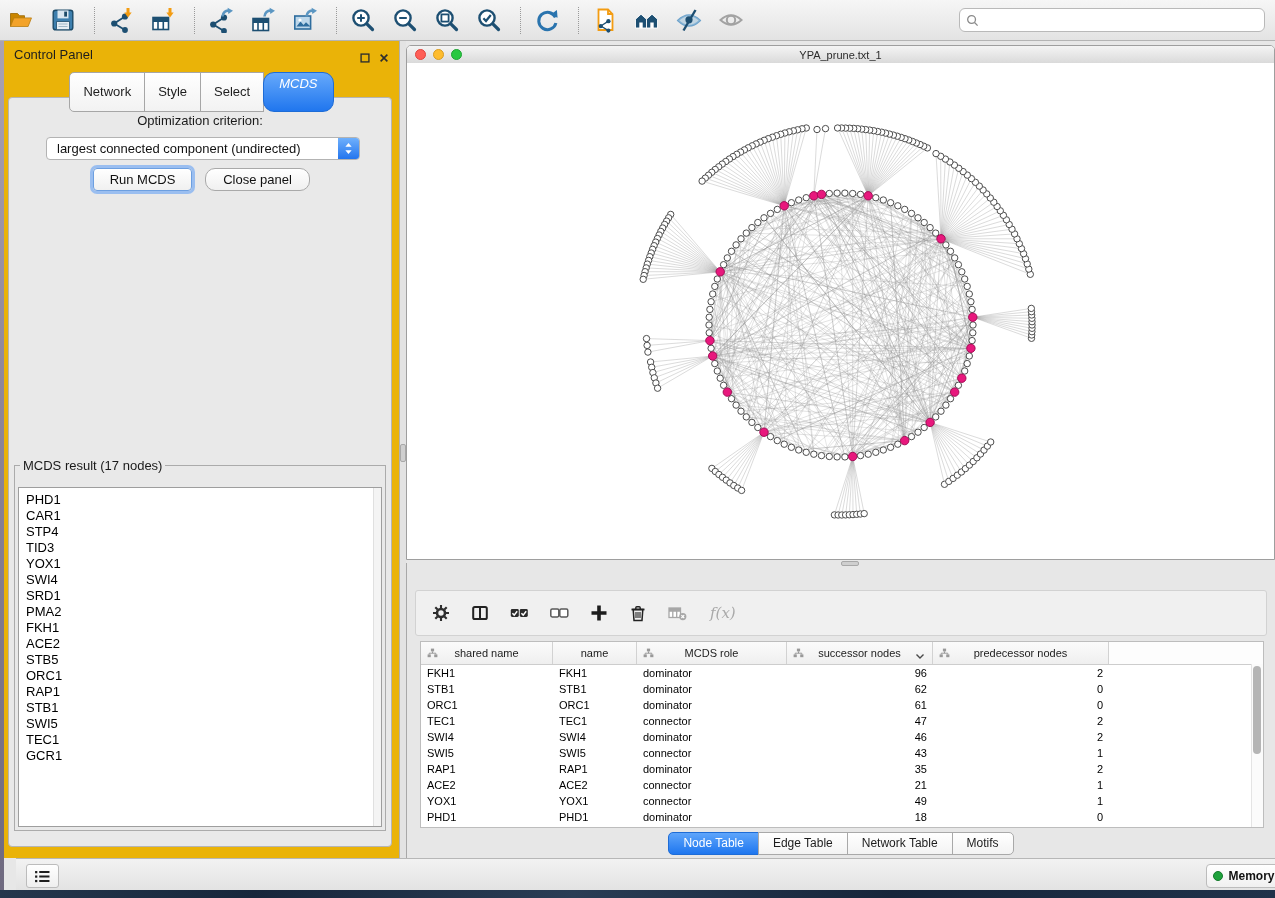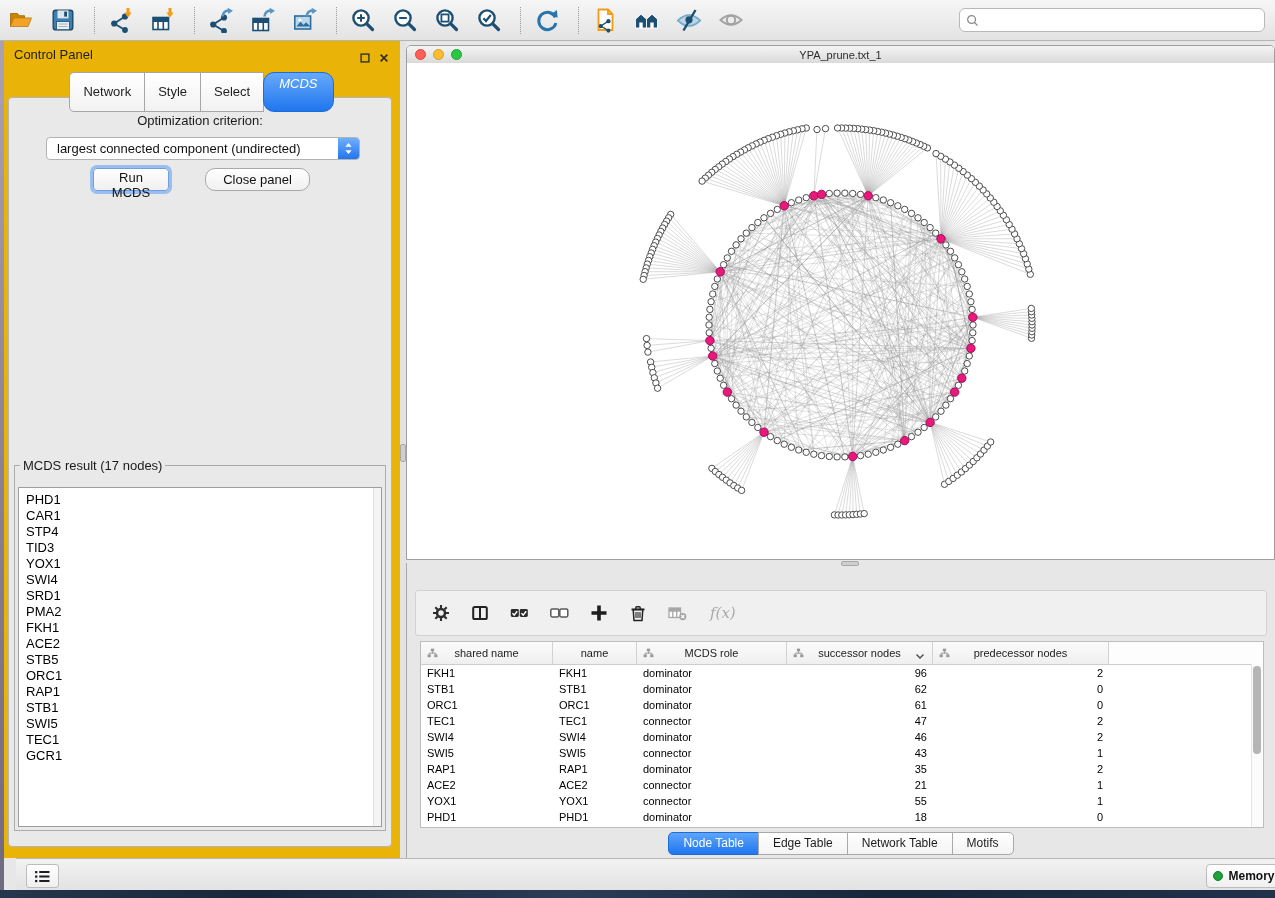--- a/index.html
+++ b/index.html
@@ -36,21 +36,21 @@
   #cp-box{position:absolute;left:4px;top:56px;width:384px;height:750px;
     border:1px solid #b5b5b5;border-radius:4px;background:#e9e9e9;box-sizing:border-box;}
   #opt-label{position:absolute;left:0;right:0;top:15px;text-align:center;font-size:13px;color:#1a1a1a;}
   #criterion-select{position:absolute;left:37px;top:39px;width:314px;height:23px;background:#fff;
     border:1px solid #b3b3b3;border-radius:4px;display:flex;align-items:center;box-sizing:border-box;}
   #criterion-select .sel-text{flex:1;font-size:13px;color:#111;padding-left:10px;white-space:nowrap;overflow:hidden;}
   #criterion-select .stepper{width:21px;height:21px;border-radius:0 3px 3px 0;
     background:linear-gradient(#6fb0fc,#2375ee);display:flex;align-items:center;justify-content:center;}
   .cp-btn{position:absolute;top:70px;height:23px;background:linear-gradient(#ffffff,#f0f0f0);
     border:1px solid #a9a9a9;border-radius:4px;font:13px "Liberation Sans",sans-serif;color:#111;cursor:default;}
-  #run-btn{left:84px;width:76px;box-shadow:0 0 0 3px rgba(90,155,245,.55);border-color:#6d9fe0;}
+  #run-btn{left:84px;width:99px;box-shadow:0 0 0 3px rgba(90,155,245,.55);border-color:#6d9fe0;}
   #closepanel-btn{left:196px;width:105px;border-radius:10px;}
   #mcds-box{position:absolute;left:5px;top:360px;width:372px;height:373px;
     border:1px solid #ababab;background:#e9e9e9;margin:0;padding:0;box-sizing:border-box;}
   #mcds-box legend{font-size:13px;color:#1a1a1a;margin-left:5px;padding:0 3px;}
   #mcds-list{position:absolute;left:3px;right:3px;top:14px;bottom:3px;background:#fff;
     border:1px solid #9e9e9e;overflow:hidden;padding:4px 0 0 7px;box-sizing:border-box;}
   .mcds-item{font-size:13px;line-height:16px;color:#000;}
   #mcds-track{position:absolute;right:4px;top:15px;bottom:4px;width:7px;background:#f4f4f4;border-left:1px solid #e0e0e0;}
   
   #v-split{position:absolute;left:400px;top:41px;width:6px;height:817px;background:#e3e3e3;}
@@ -1367,21 +1367,21 @@
             <div class="td l" style="width:132px;">ACE2</div>
             <div class="td l" style="width:84px;">ACE2</div>
             <div class="td l" style="width:150px;">connector</div>
             <div class="td r" style="width:146px;">21</div>
             <div class="td r" style="width:176px;">1</div>
           </div>
           <div class="tr">
             <div class="td l" style="width:132px;">YOX1</div>
             <div class="td l" style="width:84px;">YOX1</div>
             <div class="td l" style="width:150px;">connector</div>
-            <div class="td r" style="width:146px;">55</div>
+            <div class="td r" style="width:146px;">49</div>
             <div class="td r" style="width:176px;">1</div>
           </div>
           <div class="tr">
             <div class="td l" style="width:132px;">PHD1</div>
             <div class="td l" style="width:84px;">PHD1</div>
             <div class="td l" style="width:150px;">dominator</div>
             <div class="td r" style="width:146px;">18</div>
             <div class="td r" style="width:176px;">0</div>
           </div>
         </div>

